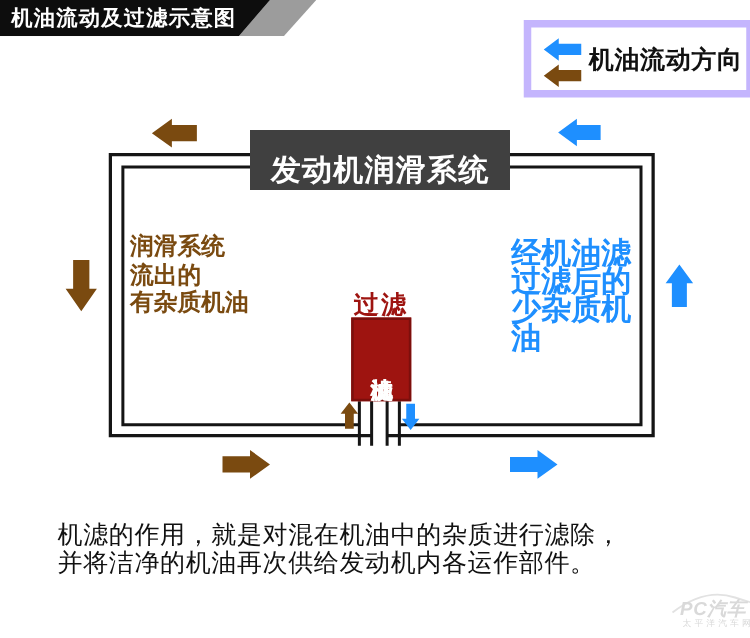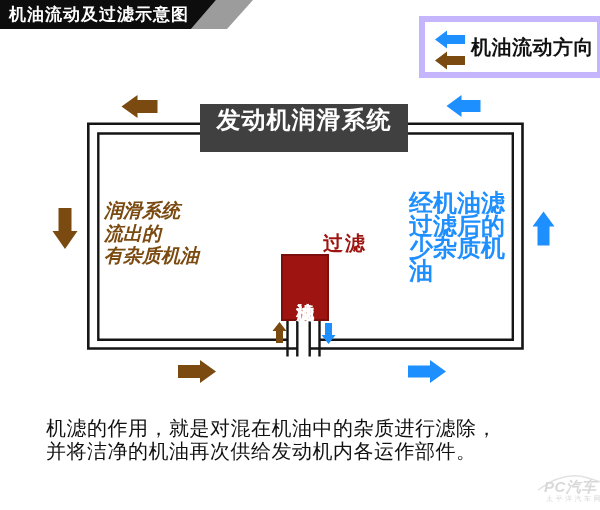--- a/index.html
+++ b/index.html
@@ -26,39 +26,39 @@
   }
   #legend-label{
     position:absolute;left:46px;top:0;height:50px;display:flex;align-items:center;
     font-size:20px;font-weight:bold;color:#111;letter-spacing:0.5px;
   }
   #legend-arrows{position:absolute;left:0;top:0;width:60px;height:50px;}
   
   #pipes{left:0;top:0;width:600px;height:510px;z-index:1;pointer-events:none;}
   #engine-box{
     left:200px;top:104px;width:208px;height:48px;background:var(--engine-gray);
-    z-index:2;display:flex;align-items:flex-start;justify-content:center;
+    z-index:2;display:flex;align-items:flex-end;justify-content:center;
   }
   #engine-box span{color:#fff;font-size:24px;font-weight:bold;letter-spacing:1px;}
   #filter-title{
     left:277px;top:230px;width:56px;text-align:center;z-index:2;
-    color:var(--filter-red);font-size:20px;font-weight:bold;letter-spacing:2px;margin-left:40px;
+    color:var(--filter-red);font-size:20px;font-weight:bold;letter-spacing:2px;
   }
   #filter-box{
     left:281px;top:254px;width:48px;height:67px;background:var(--filter-red);
     border:2px solid #7c0f0c;box-sizing:border-box;z-index:2;
     display:flex;align-items:center;justify-content:center;
   }
   #filter-box span{
     color:#fff;font-size:18px;font-weight:bold;line-height:1.15;
     writing-mode:vertical-rl;text-orientation:upright;
   }
   #left-label{
-    left:104px;top:200px;width:110px;z-index:2;color:var(--flow-dirty);
-    font-size:19px;font-weight:bold;line-height:22.5px;white-space:pre-line;font-style:italic;
+    left:104px;top:187px;width:110px;z-index:2;color:var(--flow-dirty);
+    font-size:19px;font-weight:bold;line-height:22.5px;white-space:pre-line;
   }
   #right-label{
     left:409px;top:192px;width:110px;z-index:2;color:var(--flow-clean);
     font-size:24px;font-weight:bold;line-height:22.5px;white-space:pre-line;
   }
   
   #caption{
     left:46px;top:417px;width:470px;color:#111;font-size:20px;line-height:23px;
     white-space:pre-line;z-index:2;letter-spacing:0.5px;
   }

